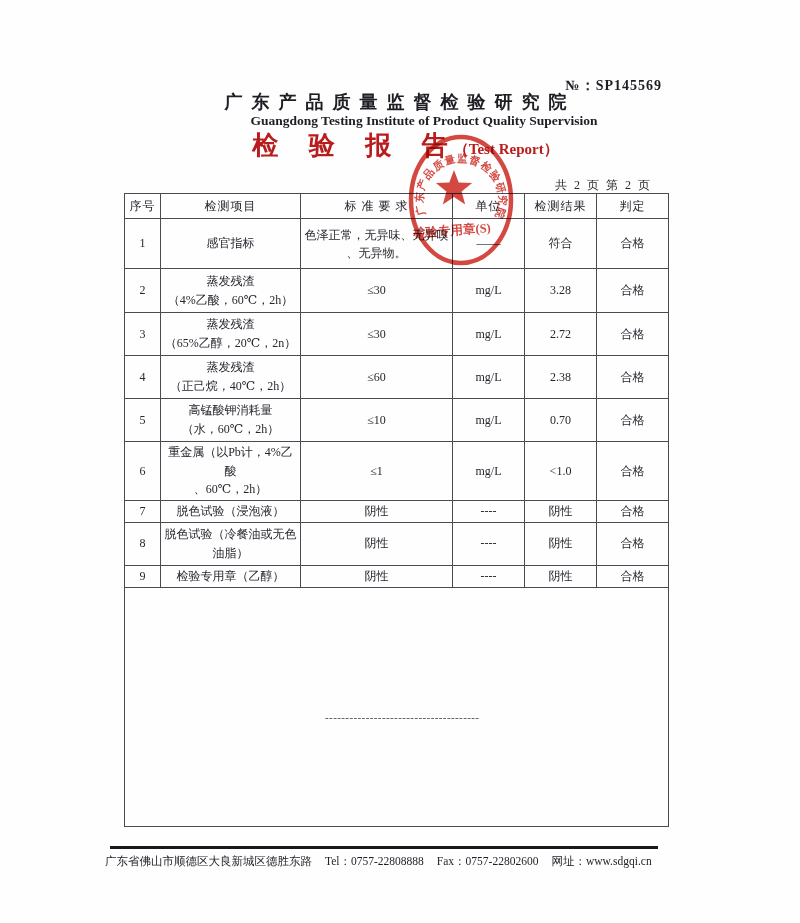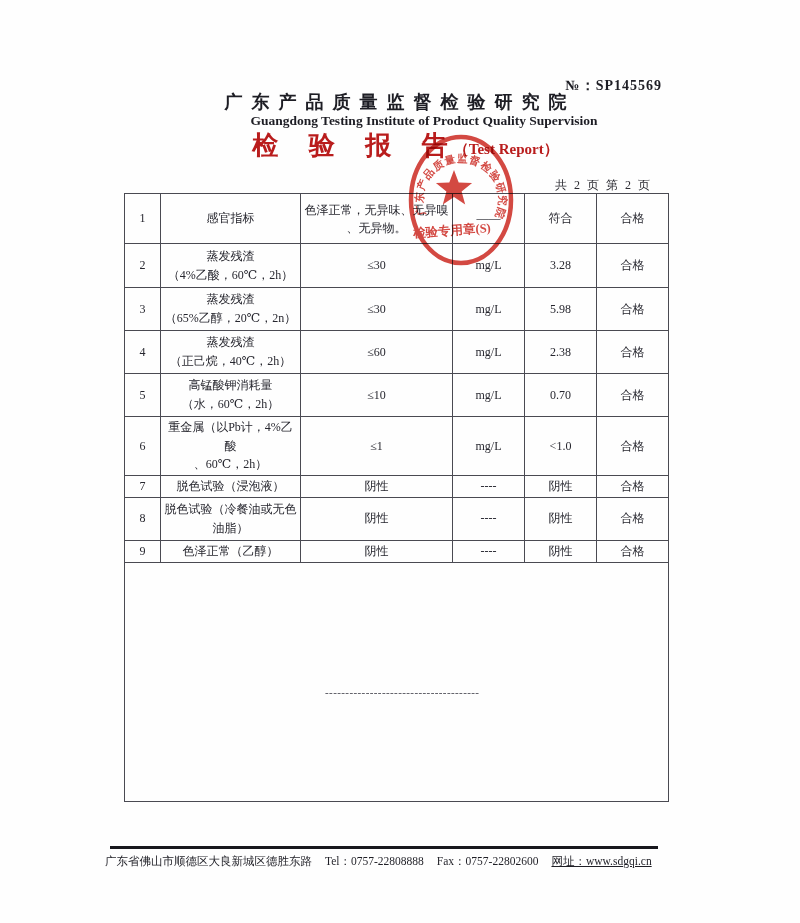--- a/index.html
+++ b/index.html
@@ -20,21 +20,21 @@
   table.report th { letter-spacing:1px; }
   td.std-cell div { line-height:1.5; }
   .empty-cell { position:relative; }
   .dash-sep { position:absolute; top:121px; left:200px; font-size:11px; letter-spacing:0.4px; color:#3a3a44; white-space:nowrap; }
 
   .stamp { position:absolute; top:130px; left:404px; width:114px; height:142px; mix-blend-mode:multiply; opacity:0.88; }
 
   .footer-rule { position:absolute; top:846px; left:110px; width:548px; height:3px; background:#17171d; }
   .footer-text { position:absolute; top:854px; left:105px; width:560px; font-size:11.5px; color:#1f1f26; white-space:nowrap; }
   .footer-text span { margin-right:13px;margin-top:35px; }
-  .footer-text span:last-child { margin-right:0;text-decoration:underline; }
+  .footer-text span:last-child { margin-right:0; }
 </style>
 </head>
 <body>
 
 <div class="page">
 
   <div class="report-no">
     <span>№：</span><span>SP145569</span>
   </div>
 
@@ -50,20 +50,28 @@
   <table class="report">
     <colgroup>
       <col style="width:36px">
         <col style="width:140px">
         <col style="width:152px">
         <col style="width:72px">
         <col style="width:72px">
         <col style="width:72px">
     </colgroup>
     <tbody>
+        <tr style="height:25px">
+      <th>序号</th>
+      <th>检测项目</th>
+      <th>标 准 要 求</th>
+      <th>单位</th>
+      <th>检测结果</th>
+      <th>判定</th>
+    </tr>
     <tr style="height:50px">
       <td>1</td>
       <td>感官指标</td>
       <td class="std-cell">
             <div>色泽正常，无异味、无异嗅</div>
             <div>、无异物。</div>
           </td>
       <td>——</td>
       <td>符合</td>
       <td>合格</td>
@@ -80,21 +88,21 @@
       <td>合格</td>
     </tr>
     <tr style="height:43px">
       <td>3</td>
       <td>
             <div>蒸发残渣</div>
             <div>（65%乙醇，20℃，2n）</div>
           </td>
       <td>≤30</td>
       <td>mg/L</td>
-      <td>5.98</td>
+      <td>2.72</td>
       <td>合格</td>
     </tr>
     <tr style="height:43px">
       <td>4</td>
       <td>
             <div>蒸发残渣</div>
             <div>（正己烷，40℃，2h）</div>
           </td>
       <td>≤60</td>
       <td>mg/L</td>
@@ -137,21 +145,21 @@
             <div>脱色试验（冷餐油或无色</div>
             <div>油脂）</div>
           </td>
       <td>阴性</td>
       <td>----</td>
       <td>阴性</td>
       <td>合格</td>
     </tr>
     <tr style="height:22px">
       <td>9</td>
-      <td>色泽正常（乙醇）</td>
+      <td>检验专用章（乙醇）</td>
       <td>阴性</td>
       <td>----</td>
       <td>阴性</td>
       <td>合格</td>
     </tr>
     <tr style="height:239px">
       <td class="empty-cell" colspan="6">
         <span class="dash-sep">--------------------------------------</span>
       </td>
     </tr>

